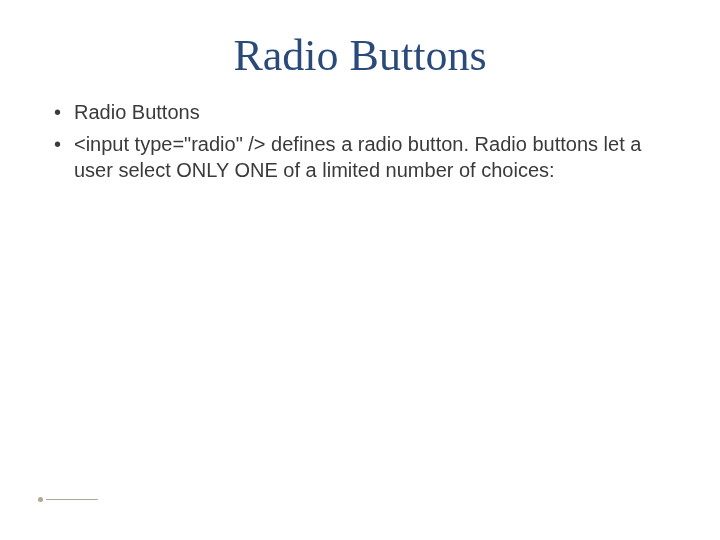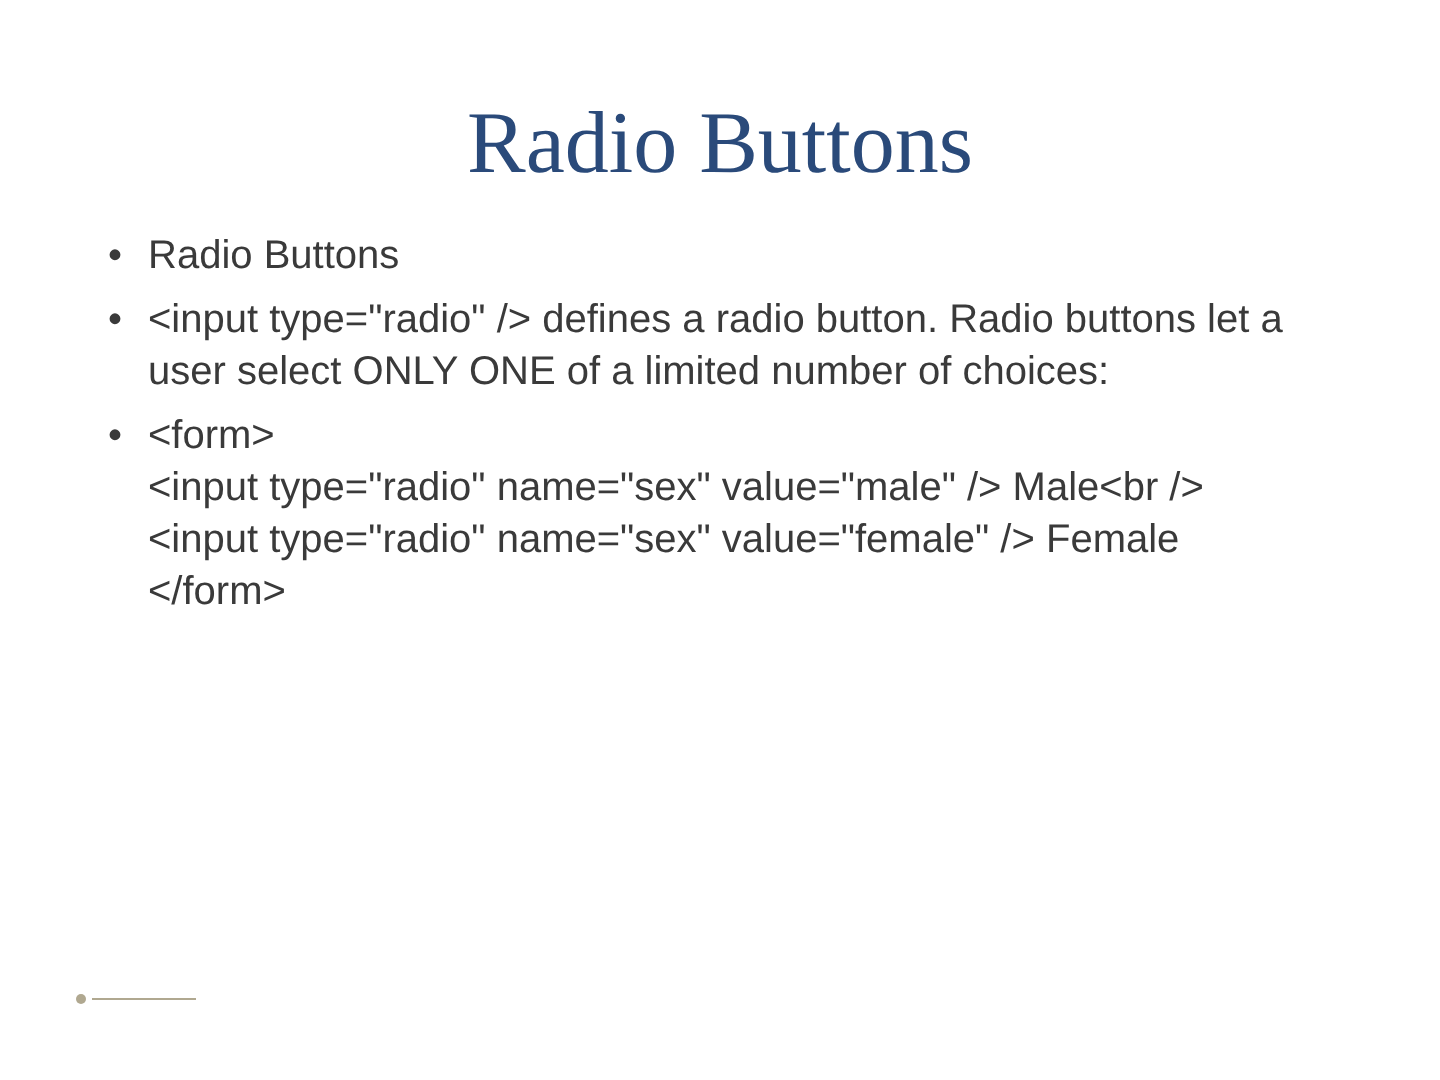--- a/index.html
+++ b/index.html
@@ -10,21 +10,21 @@
     background: #ffffff;
     font-family: Arial, Helvetica, sans-serif;
     position: relative;
     overflow: hidden;
   }
   .slide {
     width: 720px;
     height: 540px;
     position: relative;
     box-sizing: border-box;
-    padding: 46px 40px 40px 40px;
+    padding: 30px 40px 40px 40px;
   }
   .title {
     font-family: "Palatino Linotype", "Book Antiqua", Palatino, Georgia, serif;
     font-size: 44px;
     color: #2a4a7a;
     text-align: center;
     margin: 0 0 18px 0;
     font-weight: 400;
   }
   ul.body {
@@ -69,22 +69,18 @@
   }
 </style>
 </head>
 <body>
 
 <div class="slide">
   <h1 class="title">Radio Buttons</h1>
   <ul class="body">
     <li><span>Radio Buttons</span></li>
     <li><span>&lt;input type="radio" /&gt; defines a radio button. Radio buttons let a user select ONLY ONE of a limited number of choices:</span></li>
-    <li><span style="white-space: pre-line;">&lt;form&gt;
-&lt;input type="radio" name="sex" value="male" /&gt; Male&lt;br /&gt;
-&lt;input type="radio" name="sex" value="female" /&gt; Female
-&lt;/form&gt;</span></li>
   </ul>
   <div class="decor">
     <div class="dot"></div>
     <div class="line"></div>
   </div>
 </div>
 
 </body></html>

